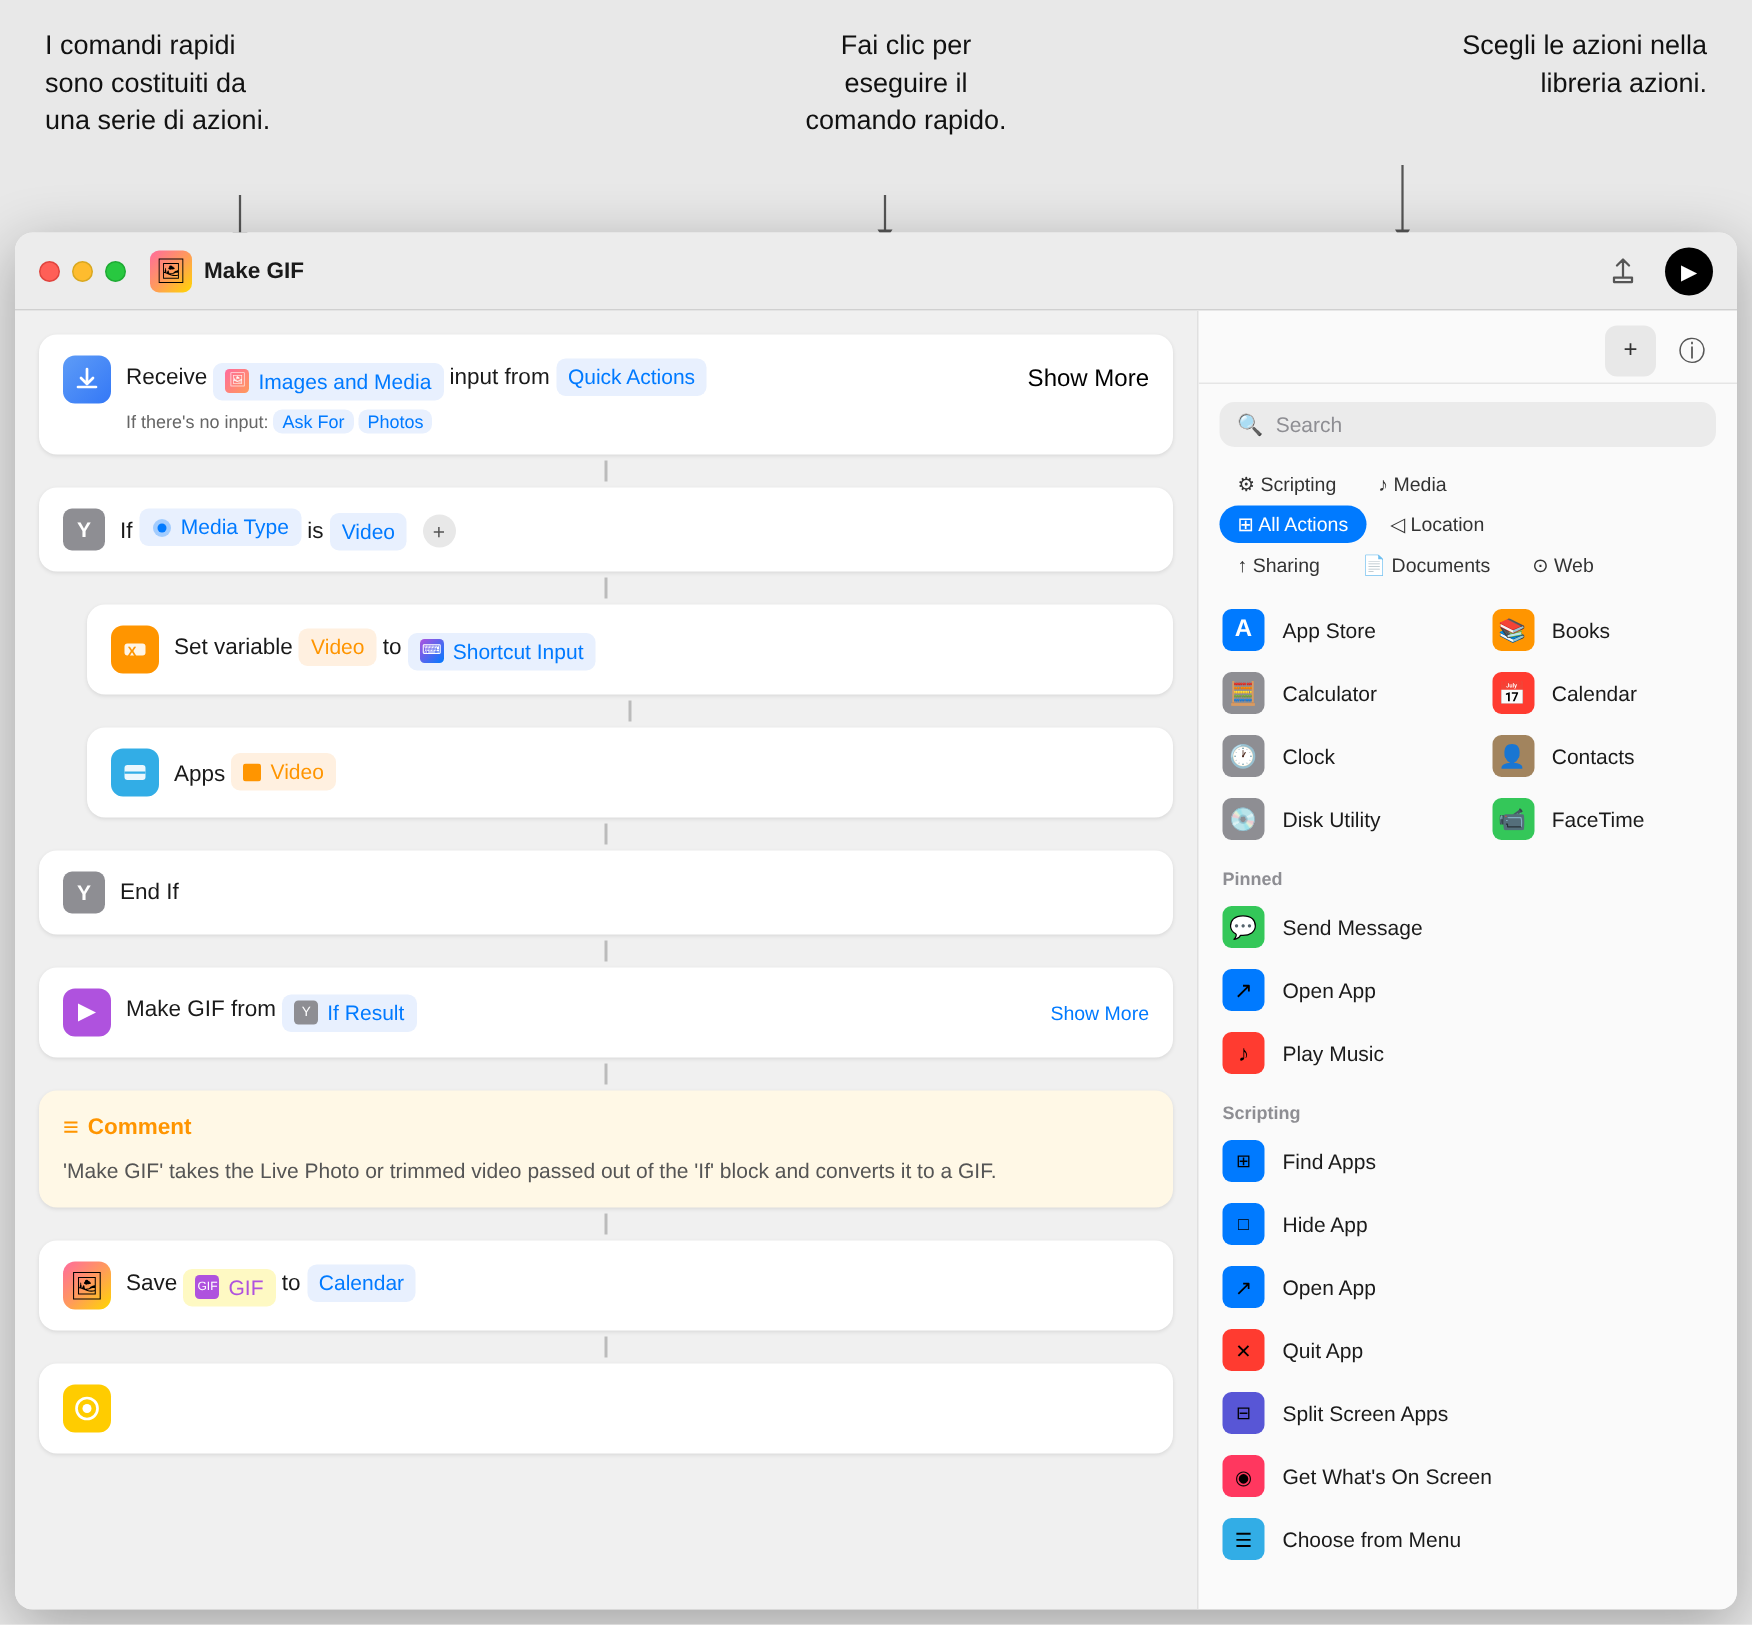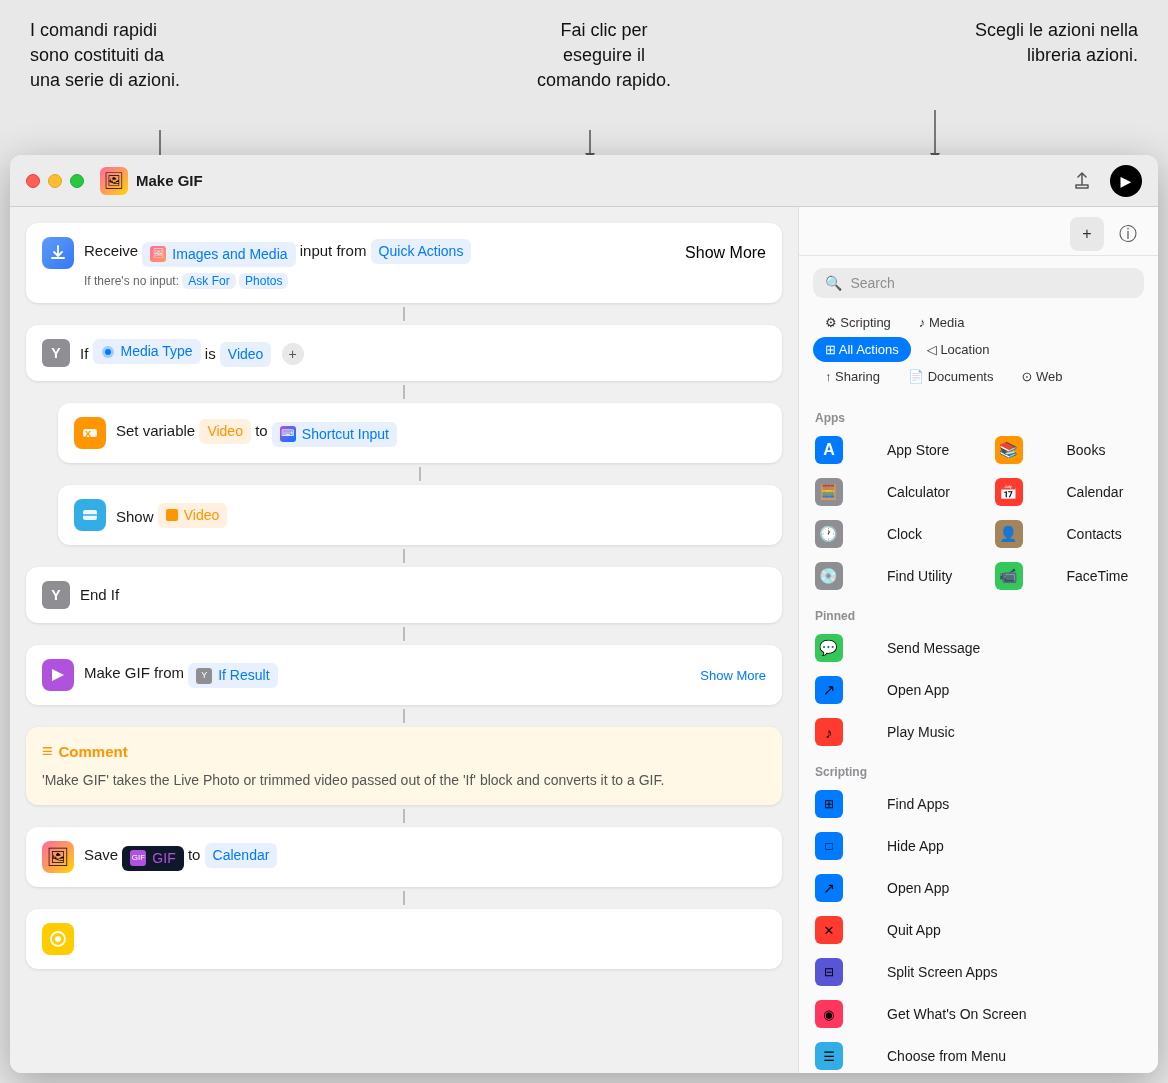--- a/index.html
+++ b/index.html
@@ -228,21 +228,21 @@
       background: #e8f0fe;
       border-radius: 6px;
       padding: 2px 8px;
       font-size: 14px;
       font-weight: 500;
       color: #007aff;
       cursor: pointer;
     }
     .token.orange-token { background: #fff0e0; color: #ff9500; }
     .token.blue-token { background: #e8f0fe; color: #007aff; }
-    .token.purple-token { background: #0f172a; color: #af52de; }
+    .token.purple-token { background: #fef9c3; color: #af52de; }
     .token.red-token { background: #ffe0e0; color: #ff3b30; }
 
     .y-icon {
       width: 28px;
       height: 28px;
       background: #8e8e93;
       border-radius: 6px;
       display: flex;
       align-items: center;
       justify-content: center;
@@ -376,21 +376,20 @@
     .lib-icon.red-bg { background: #ff3b30; }
     .lib-icon.gray-bg { background: #8e8e93; }
     .lib-icon.pink-bg { background: #ff375f; }
     .lib-icon.brown-bg { background: #a2845e; }
     .lib-icon.indigo-bg { background: #5856d6; }
     .lib-icon.cyan-bg { background: #32ade6; }
 
     .lib-item-name {
       font-size: 14px;
       color: #1a1a1a;
-      margin-left: 32px;
     }
     .lib-col {
       flex: 1;
     }
 
     
     .shortcut-editor::-webkit-scrollbar,
     .library-list::-webkit-scrollbar { width: 6px; }
     .shortcut-editor::-webkit-scrollbar-track,
     .library-list::-webkit-scrollbar-track { background: transparent; }
@@ -620,21 +619,21 @@
 
       <div class="action-block indented">
         <div class="action-row">
           <div class="action-icon cyan">
             <svg width="18" height="18" viewBox="0 0 18 18" fill="none">
                 <rect x="2" y="4" width="14" height="10" rx="2" fill="white" opacity="0.9"></rect>
                 <line x1="2" y1="9" x2="16" y2="9" stroke="#32ade6" stroke-width="1.5"></line>
               </svg>
           </div>
           <div class="action-content">
-            <span>Show </span>
+            <span>Apps </span>
             <span class="token orange-token">
               <svg width="12" height="12" viewBox="0 0 12 12" style="margin-right:2px;vertical-align:middle;">
                   <rect width="12" height="12" rx="2" fill="#ff9500"></rect>
                 </svg>
               Video
             </span>
           </div>
         </div>
       </div>
 
@@ -745,38 +744,37 @@
         </div>
         <div class="cat-row">
           <button class="cat-tab">↑ Sharing</button>
           <button class="cat-tab">📄 Documents</button>
           <button class="cat-tab">⊙ Web</button>
         </div>
       </div>
 
       <div class="library-list">
 
-        <div class="lib-section-header">Apps</div>
         <div style="display:flex;">
           <div class="lib-col">
             <div class="lib-item">
               <div class="lib-icon blue-bg" style="font-size:16px;color:white;font-weight:bold;">A</div>
               <span class="lib-item-name">App Store</span>
             </div>
             <div class="lib-item">
               <div class="lib-icon gray-bg">🧮</div>
               <span class="lib-item-name">Calculator</span>
             </div>
             <div class="lib-item">
               <div class="lib-icon gray-bg">🕐</div>
               <span class="lib-item-name">Clock</span>
             </div>
             <div class="lib-item">
               <div class="lib-icon gray-bg">💿</div>
-              <span class="lib-item-name">Find Utility</span>
+              <span class="lib-item-name">Disk Utility</span>
             </div>
           </div>
           <div class="lib-col">
             <div class="lib-item">
               <div class="lib-icon orange-bg">📚</div>
               <span class="lib-item-name">Books</span>
             </div>
             <div class="lib-item">
               <div class="lib-icon red-bg">📅</div>
               <span class="lib-item-name">Calendar</span>

